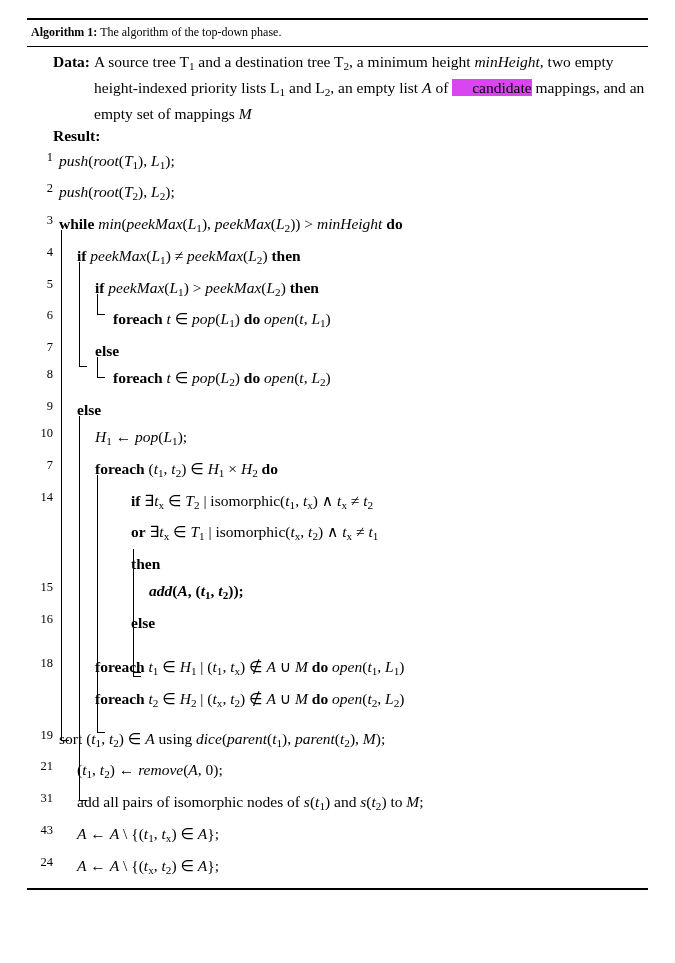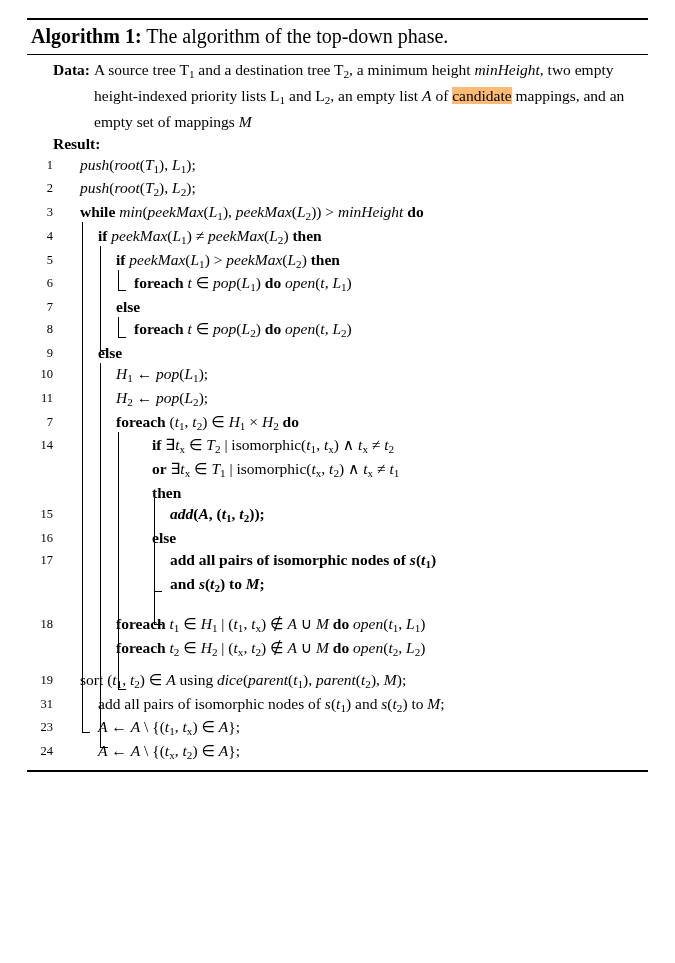--- a/index.html
+++ b/index.html
@@ -21,21 +21,21 @@
     font-size: 15.5px;
   }
   .rule {
     border: 0;
     border-top: 1.6px solid #000;
     margin: 0;
   }
   .rule.thick { border-top-width: 2.1px; }
   .caption {
     padding: 5px 2px 6px 4px;
-    font-size: 20px;
+    font-size: 12px;
   }
   .caption .bold { font-weight: bold; }
   .body {
     padding: 4px 0 5px 0;
   }
   
   .ln {
     display: flex;
     align-items: flex-start;
     min-height: 21.5px;
@@ -45,27 +45,26 @@
     flex: 0 0 26px;
     text-align: right;
     padding-right: 6px;
     font-size: 12.5px;
     font-family: "Liberation Serif", serif;
     line-height: 21.5px;
   }
   .content {
     flex: 1 1 auto;
     position: relative;
-    line-height: 20px;
+    line-height: 27px;
     white-space: nowrap;
-    margin-left: 21px;
   }
   i, .it { font-style: italic; }
   .kw { font-weight: bold; font-style: normal; }
-  .hl { background: #fdba74; }
+  .hl { background: #d946ef; padding-left: 20px; }
   .sub { font-size: 0.72em; vertical-align: -0.25em; }
   .cal { font-family: "Liberation Serif", serif; font-style: italic; }
   
   .ind1 { padding-left: 18px; }
   .ind2 { padding-left: 36px; }
   .ind3 { padding-left: 54px; }
   .ind4 { padding-left: 72px; }
   .ind5 { padding-left: 90px; font-weight: bold; }
   .bar {
     position: absolute;
@@ -181,26 +180,20 @@
       </div>
     </div>
 
     <div class="ln">
       <div class="num">10</div>
       <div class="content ind2">
         <i>H</i><span class="sub">1</span> ← <i>pop</i>(<i>L</i><span class="sub">1</span>);
       </div>
     </div>
 
-    <div class="ln">
-      <div class="num">11</div>
-      <div class="content ind2">
-        <i>H</i><span class="sub">2</span> ← <i>pop</i>(<i>L</i><span class="sub">2</span>);
-      </div>
-    </div>
 
     <div class="ln">
       <div class="num">7</div>
       <div class="content ind2">
         <span class="kw">foreach</span> (<i>t</i><span class="sub">1</span>, <i>t</i><span class="sub">2</span>) ∈ <i>H</i><span class="sub">1</span> × <i>H</i><span class="sub">2</span> <span class="kw">do</span>
         <span class="bar bot" style="left:38px; top:20px; height:257px;"></span>
       </div>
     </div>
 
 
@@ -232,68 +225,62 @@
     </div>
 
     <div class="ln">
       <div class="num">16</div>
       <div class="content ind4">
         <span class="kw">else</span>
         <span class="bar bot" style="left:74px; top:20px; height:43px;"></span>
       </div>
     </div>
 
-    <div class="ln">
-      <div class="num">17</div>
-      <div class="content ind5">
-        add all pairs of isomorphic nodes of <i>s</i>(<i>t</i><span class="sub">1</span>)
+
+    <div style="height:17px"></div>
+
+    <div class="ln">
+      <div class="num">18</div>
+      <div class="content ind2">
+        <span class="kw">foreach</span> <i>t</i><span class="sub">1</span> ∈ <i>H</i><span class="sub">1</span> | (<i>t</i><span class="sub">1</span>, <i>t</i><span class="sub">x</span>) ∉ <span class="cal">A</span> ∪ <span class="cal">M</span> <span class="kw">do</span> <i>open</i>(<i>t</i><span class="sub">1</span>, <i>L</i><span class="sub">1</span>)
       </div>
     </div>
     <div class="ln">
       <div class="num"></div>
-      <div class="content ind5">
-        and <i>s</i>(<i>t</i><span class="sub">2</span>) to <span class="cal">M</span>;
-      </div>
-    </div>
-
-    <div style="height:17px"></div>
-
-    <div class="ln">
-      <div class="num">18</div>
-      <div class="content ind2">
-        <span class="kw">foreach</span> <i>t</i><span class="sub">1</span> ∈ <i>H</i><span class="sub">1</span> | (<i>t</i><span class="sub">1</span>, <i>t</i><span class="sub">x</span>) ∉ <span class="cal">A</span> ∪ <span class="cal">M</span> <span class="kw">do</span> <i>open</i>(<i>t</i><span class="sub">1</span>, <i>L</i><span class="sub">1</span>)
-      </div>
-    </div>
-    <div class="ln">
-      <div class="num"></div>
       <div class="content ind2">
         <span class="kw">foreach</span> <i>t</i><span class="sub">2</span> ∈ <i>H</i><span class="sub">2</span> | (<i>t</i><span class="sub">x</span>, <i>t</i><span class="sub">2</span>) ∉ <span class="cal">A</span> ∪ <span class="cal">M</span> <span class="kw">do</span> <i>open</i>(<i>t</i><span class="sub">2</span>, <i>L</i><span class="sub">2</span>)
       </div>
     </div>
 
     <div style="height:8px"></div>
 
     <div class="ln">
       <div class="num">19</div>
       <div class="content">
         sort (<i>t</i><span class="sub">1</span>, <i>t</i><span class="sub">2</span>) ∈ <span class="cal">A</span> using <i>dice</i>(<i>parent</i>(<i>t</i><span class="sub">1</span>), <i>parent</i>(<i>t</i><span class="sub">2</span>), <span class="cal">M</span>);
       </div>
     </div>
 
 
+    <div class="ln">
+      <div class="num">21</div>
+      <div class="content ind1">
+        (<i>t</i><span class="sub">1</span>, <i>t</i><span class="sub">2</span>) ← <i>remove</i>(<span class="cal">A</span>, 0);
+      </div>
+    </div>
 
     <div class="ln">
       <div class="num">31</div>
       <div class="content ind1">
         add all pairs of isomorphic nodes of <i>s</i>(<i>t</i><span class="sub">1</span>) and <i>s</i>(<i>t</i><span class="sub">2</span>) to <span class="cal">M</span>;
       </div>
     </div>
 
     <div class="ln">
-      <div class="num">23</div>
+      <div class="num">43</div>
       <div class="content ind1">
         <span class="cal">A</span> ← <span class="cal">A</span> \ {(<i>t</i><span class="sub">1</span>, <i>t</i><span class="sub">x</span>) ∈ <span class="cal">A</span>};
       </div>
     </div>
 
     <div class="ln">
       <div class="num">24</div>
       <div class="content ind1">
         <span class="cal">A</span> ← <span class="cal">A</span> \ {(<i>t</i><span class="sub">x</span>, <i>t</i><span class="sub">2</span>) ∈ <span class="cal">A</span>};
       </div>

